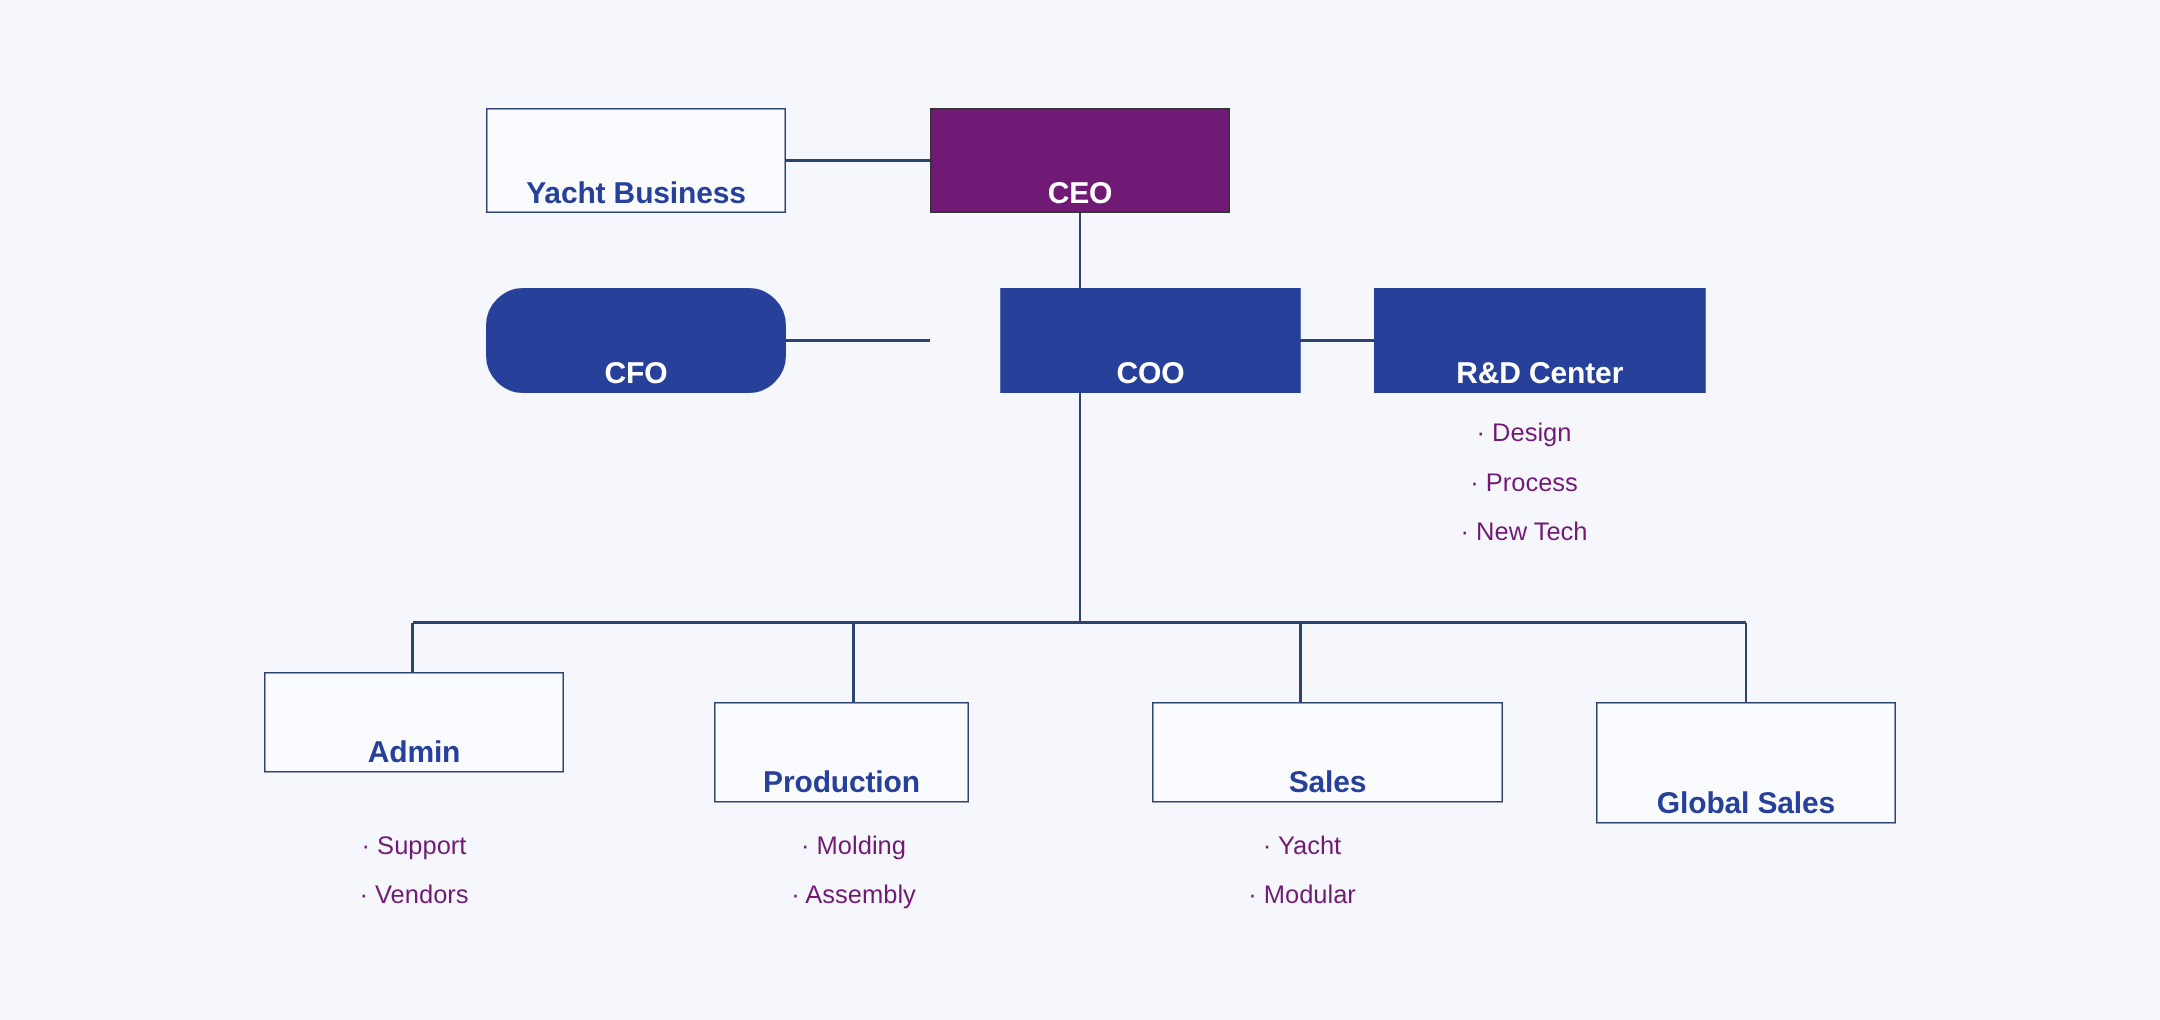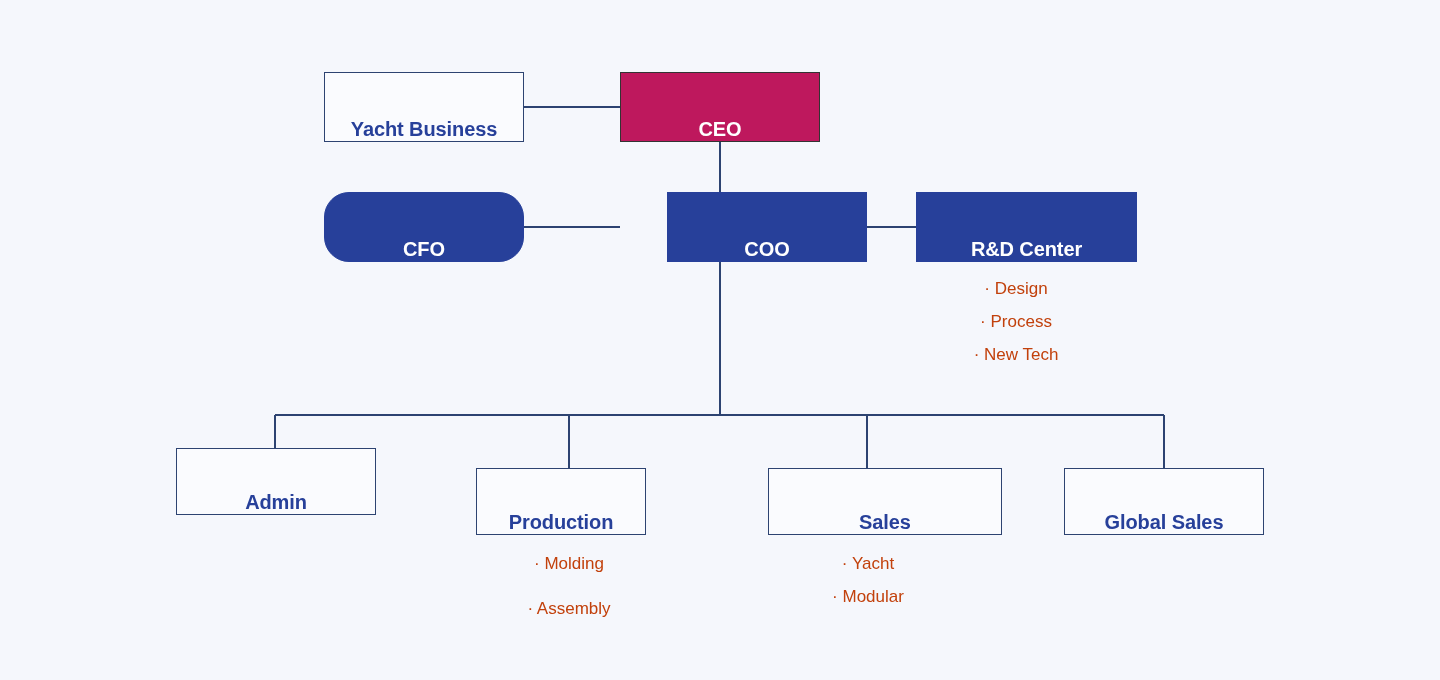--- a/index.html
+++ b/index.html
@@ -34,21 +34,21 @@
     box-sizing: border-box;
     display: flex;
     align-items: flex-end;
     justify-content: center;
     font-size: 20px;
     font-weight: bold;
     letter-spacing: -0.1px;
     z-index: 2;
   }
   .node-dark {
-    background: #be185d;
+    background: #701a75;
     color: #ffffff;
     border: 1px solid #333333;
   }
   .node-blue {
     background: #27409a;
     color: #ffffff;
     border: 1px solid #27409a;
   }
   .node-outline {
     background: #fafbfe;
@@ -59,21 +59,21 @@
   .bullet-group {
     position: absolute;
     display: flex;
     flex-direction: column;
     align-items: center;
     z-index: 2;
   }
   .bullet-item {
     font-size: 17px;
     font-weight: normal;
-    color: #c2410c;
+    color: #701a75;
     line-height: 33px;
     white-space: nowrap;
   }
 </style>
 </head>
 <body>
 
 <div id="chart-canvas">
 
   <svg id="connector-layer" width="1440" height="680" viewBox="0 0 1440 680">
@@ -121,36 +121,40 @@
   <div class="bullet-group" style="left:916px; top:272px; width:200px;">
     <span class="bullet-item">· Design</span>
     <span class="bullet-item">· Process</span>
     <span class="bullet-item">· New Tech</span>
   </div>
 
   <div class="node node-outline" style="left:176px; top:448px; width:200px; height:67px;">
     <span>Admin</span>
   </div>
 
+  <div class="bullet-group" style="left:176px; top:547px; width:200px;">
+    <span class="bullet-item">· Support</span>
+    <span class="bullet-item">· Vendors</span>
+  </div>
 
   <div class="node node-outline" style="left:476px; top:468px; width:170px; height:67px;">
     <span>Production</span>
   </div>
 
-  <div class="bullet-group" style="left:468px; top:547px; width:202px;gap:12px;">
+  <div class="bullet-group" style="left:468px; top:547px; width:202px;">
     <span class="bullet-item">· Molding</span>
     <span class="bullet-item">· Assembly</span>
   </div>
 
   <div class="node node-outline" style="left:768px; top:468px; width:234px; height:67px;">
     <span>Sales</span>
   </div>
 
   <div class="bullet-group" style="left:768px; top:547px; width:200px;">
     <span class="bullet-item">· Yacht</span>
     <span class="bullet-item">· Modular</span>
   </div>
 
-  <div class="node node-outline" style="left:1064px; top:468px; width:200px; height:67px;">
+  <div class="node node-outline" style="left:1064px; top:468px; width:200px; height:81px;">
     <span>Global Sales</span>
   </div>
 
 </div>
 
 </body></html>

